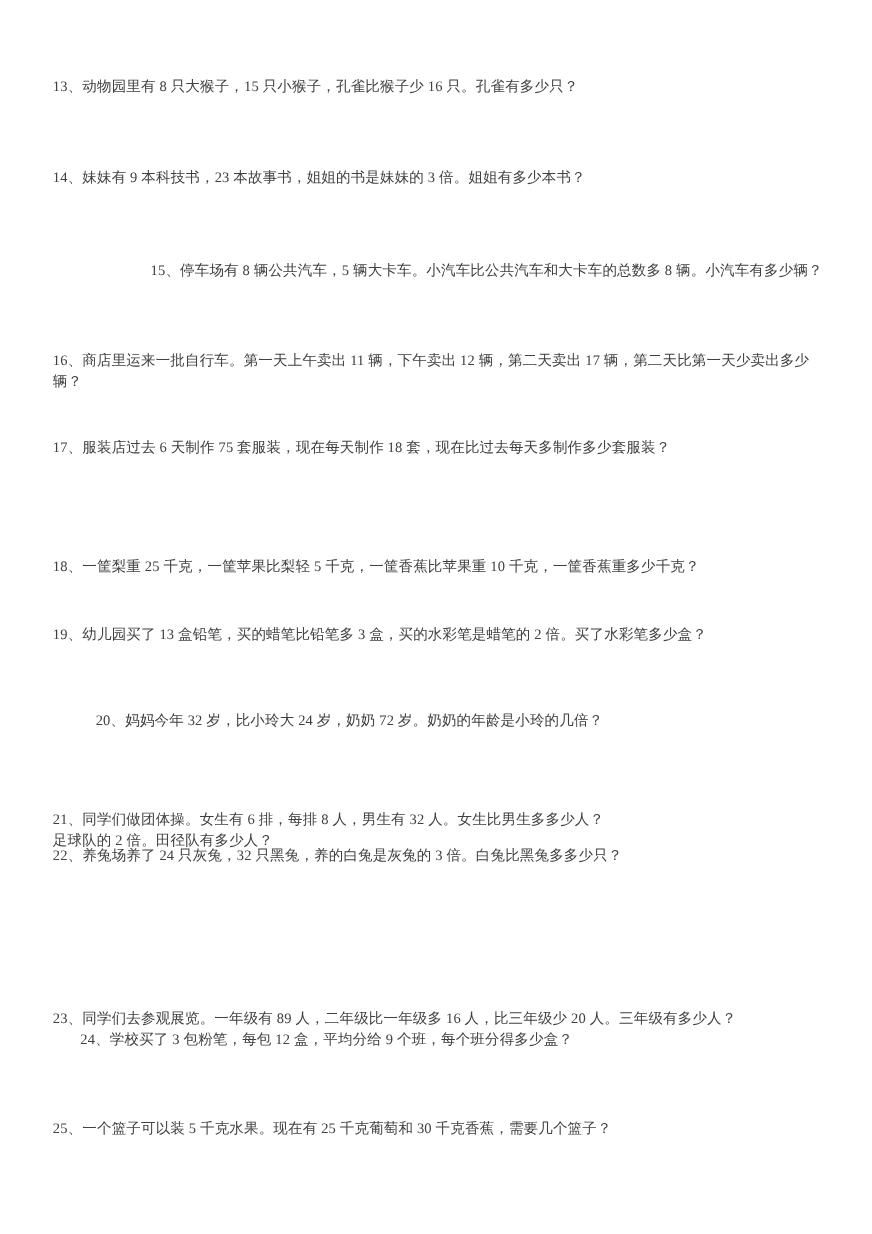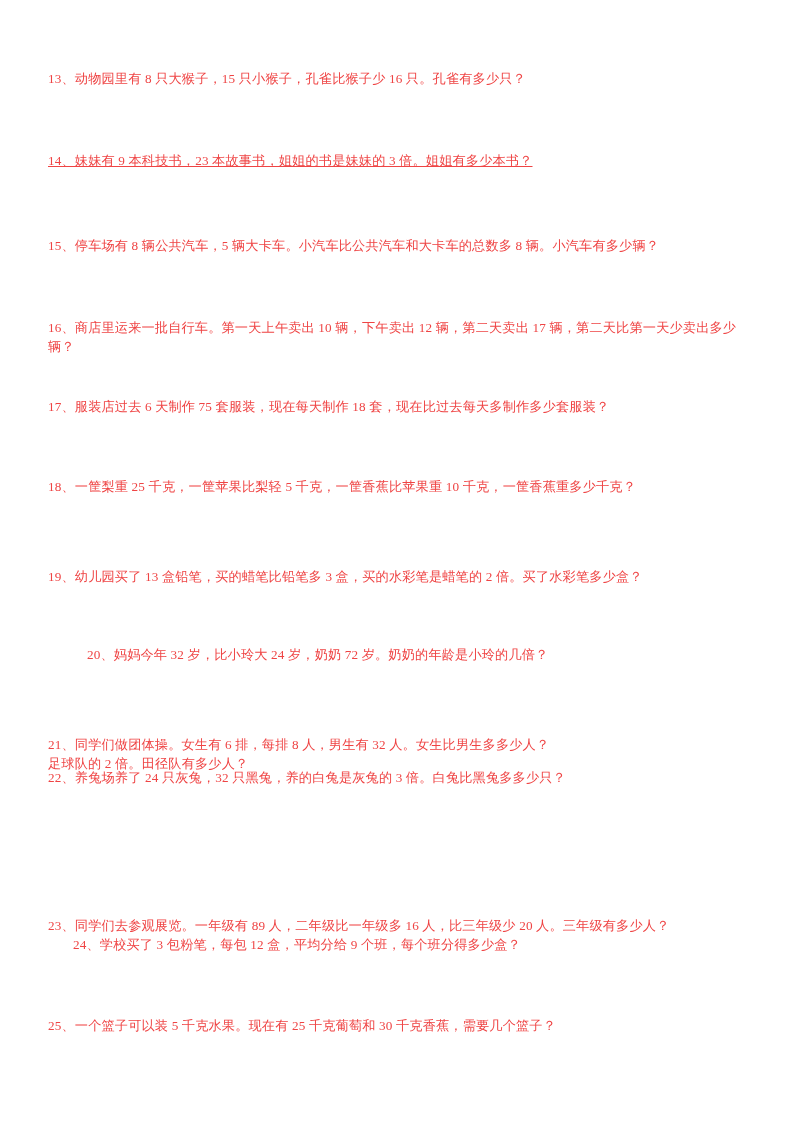--- a/index.html
+++ b/index.html
@@ -32,37 +32,37 @@
     width: 700px;
   }
 
   .problem {
     position: absolute;
     left: 0;
     width: 700px;
     font-size: 13.2px;
     line-height: 19px;
     letter-spacing: 0.15px;
-    color: #ef4444;
+    color: #404040;
     white-space: pre-wrap;
     text-align: left;
     font-family: "Liberation Serif", "DejaVu Serif", serif;
   }
 </style>
 </head>
 <body>
 
 <div class="page" style="background: rgb(255, 255, 255); color: rgb(59, 59, 59);">
   <div class="problem-list">
       <div class="problem" style="top: 69px;">13、动物园里有 8 只大猴子，15 只小猴子，孔雀比猴子少 16 只。孔雀有多少只？</div>
-      <div class="problem" style="top: 151px; text-decoration: underline;">14、妹妹有 9 本科技书，23 本故事书，姐姐的书是妹妹的 3 倍。姐姐有多少本书？</div>
-      <div class="problem" style="top: 236px;">15、停车场有 8 辆公共汽车，5 辆大卡车。小汽车比公共汽车和大卡车的总数多 8 辆。小汽车有多少辆？</div>
-      <div class="problem" style="top: 318px;">16、商店里运来一批自行车。第一天上午卖出 10 辆，下午卖出 12 辆，第二天卖出 17 辆，第二天比第一天少卖出多少辆？</div>
+      <div class="problem" style="top: 151px;">14、妹妹有 9 本科技书，23 本故事书，姐姐的书是妹妹的 3 倍。姐姐有多少本书？</div>
+      <div class="problem" style="top: 236px; text-align: right;">15、停车场有 8 辆公共汽车，5 辆大卡车。小汽车比公共汽车和大卡车的总数多 8 辆。小汽车有多少辆？</div>
+      <div class="problem" style="top: 318px;">16、商店里运来一批自行车。第一天上午卖出 11 辆，下午卖出 12 辆，第二天卖出 17 辆，第二天比第一天少卖出多少辆？</div>
       <div class="problem" style="top: 397px;">17、服装店过去 6 天制作 75 套服装，现在每天制作 18 套，现在比过去每天多制作多少套服装？</div>
-      <div class="problem" style="top: 477px;">18、一筐梨重 25 千克，一筐苹果比梨轻 5 千克，一筐香蕉比苹果重 10 千克，一筐香蕉重多少千克？</div>
+      <div class="problem" style="top: 505px;">18、一筐梨重 25 千克，一筐苹果比梨轻 5 千克，一筐香蕉比苹果重 10 千克，一筐香蕉重多少千克？</div>
       <div class="problem" style="top: 567px;">19、幼儿园买了 13 盒铅笔，买的蜡笔比铅笔多 3 盒，买的水彩笔是蜡笔的 2 倍。买了水彩笔多少盒？</div>
       <div class="problem" style="top: 645px; margin-left: 39px;">20、妈妈今年 32 岁，比小玲大 24 岁，奶奶 72 岁。奶奶的年龄是小玲的几倍？</div>
       <div class="problem" style="top: 735px;">21、同学们做团体操。女生有 6 排，每排 8 人，男生有 32 人。女生比男生多多少人？
 足球队的 2 倍。田径队有多少人？</div>
       <div class="problem" style="top: 768px;">22、养兔场养了 24 只灰兔，32 只黑兔，养的白兔是灰兔的 3 倍。白兔比黑兔多多少只？</div>
       <div class="problem" style="top: 916px;">23、同学们去参观展览。一年级有 89 人，二年级比一年级多 16 人，比三年级少 20 人。三年级有多少人？</div>
       <div class="problem" style="top: 935px; margin-left: 25px;">24、学校买了 3 包粉笔，每包 12 盒，平均分给 9 个班，每个班分得多少盒？</div>
       <div class="problem" style="top: 1016px;">25、一个篮子可以装 5 千克水果。现在有 25 千克葡萄和 30 千克香蕉，需要几个篮子？</div>
     </div>
 </div>

